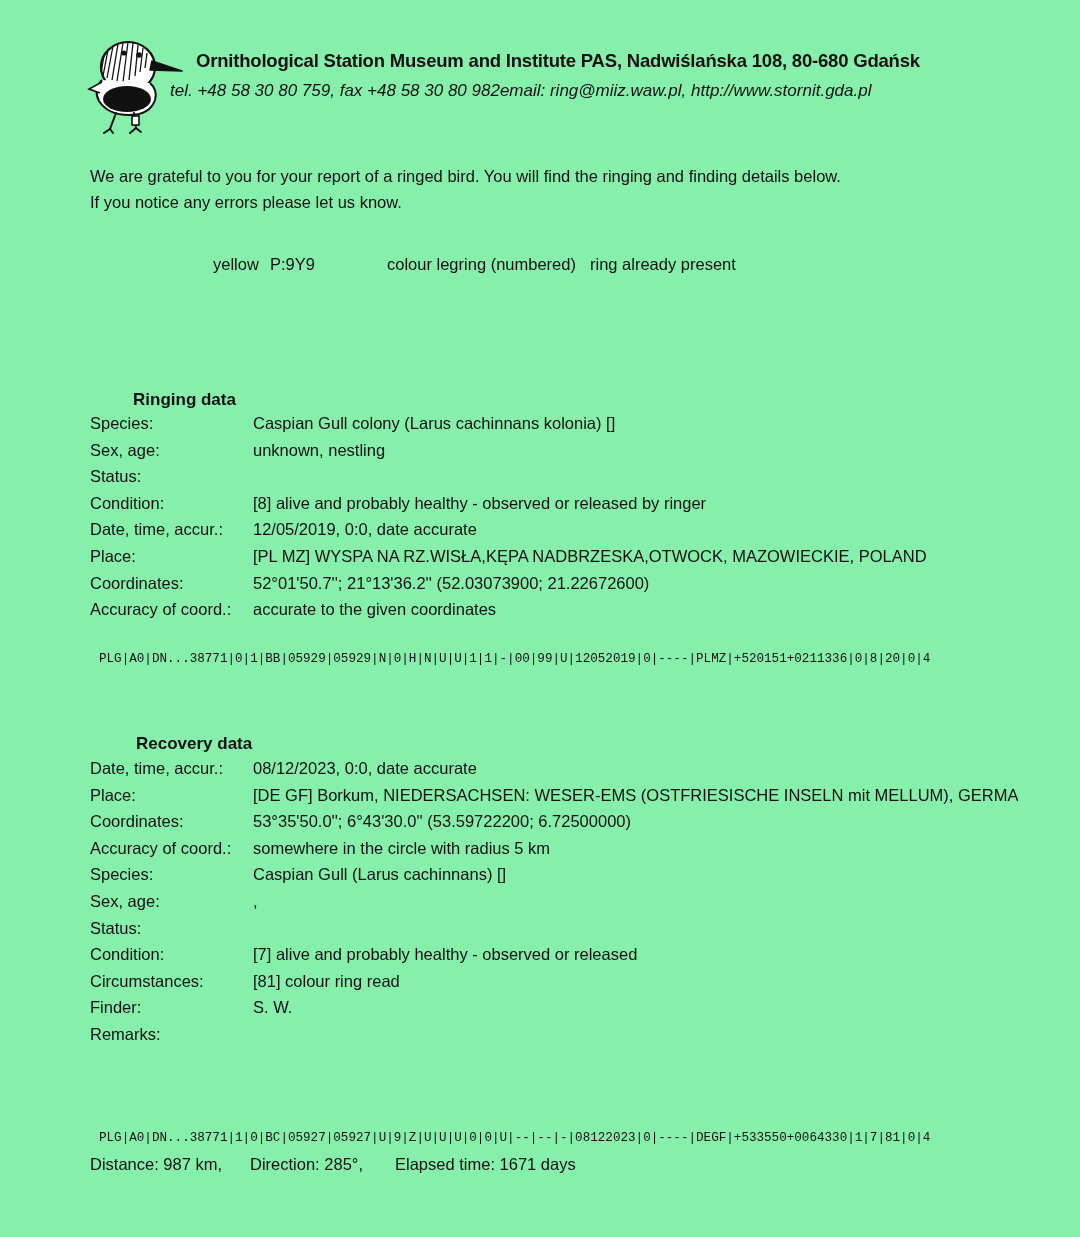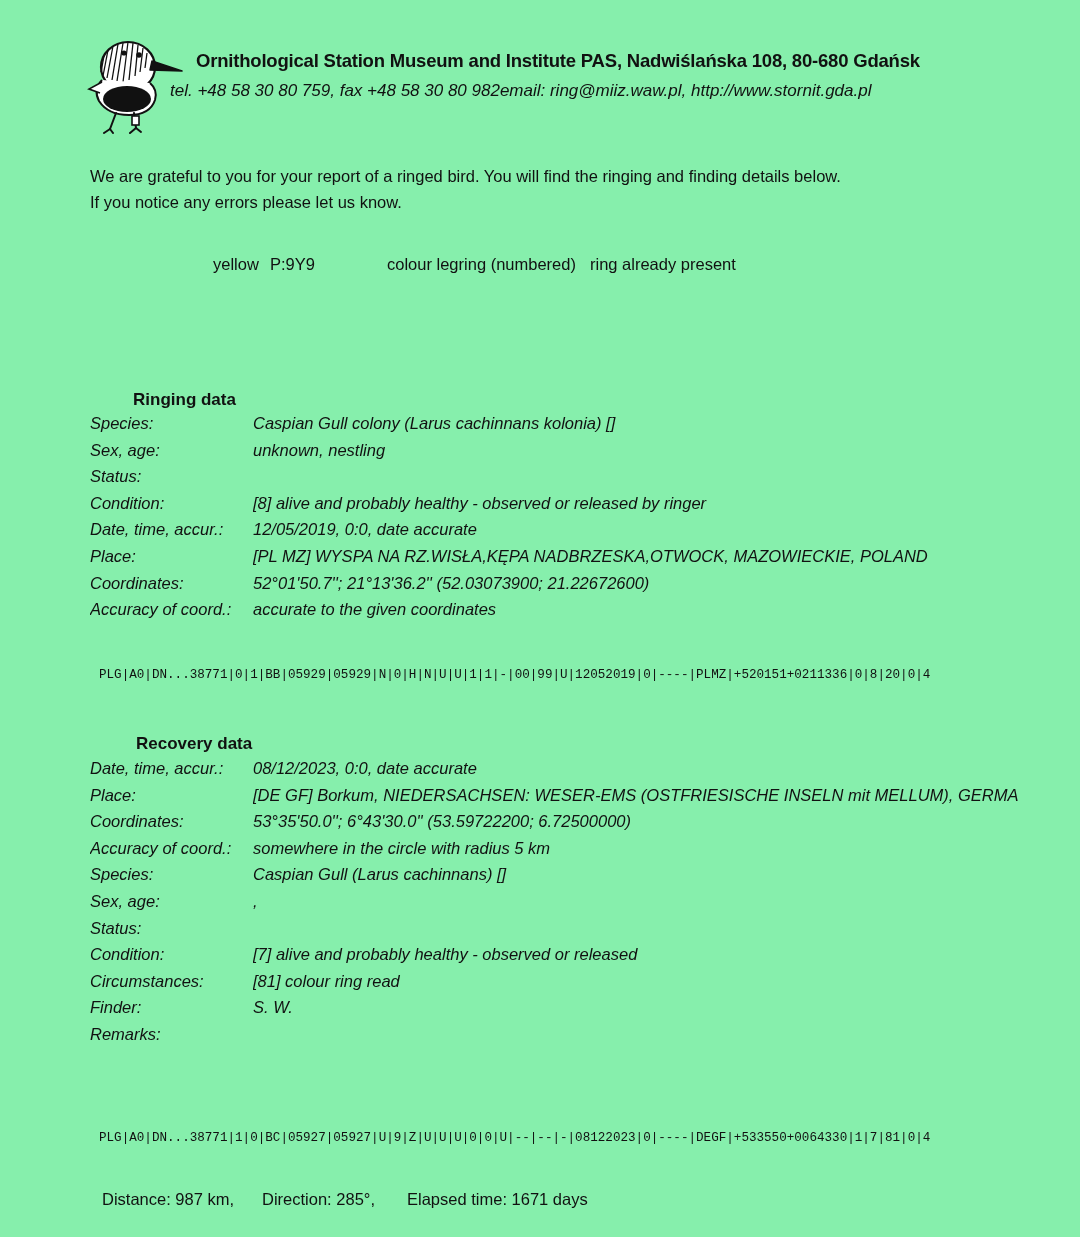--- a/index.html
+++ b/index.html
@@ -31,36 +31,36 @@
   .ring-line span { position:absolute; top:0; white-space:nowrap; }
   .ri-color  { left:193px; }
   .ri-code   { left:250px; }
   .ri-type   { left:367px; }
   .ri-status { left:570px; }
 
   .sec-heading { position:absolute; font-weight:bold; font-size:17px; line-height:25px; white-space:nowrap; }
   .ringing-heading  { left:133px; top:387px; }
   .recovery-heading { left:136px; top:731px; }
 
-  .rows { position:absolute; left:90px; width:928px; font-size:16.5px;font-style:italic; }
+  .rows { position:absolute; left:90px; width:928px; font-size:16.5px; }
   .rows-ringing  { top:410px; }
   .rows-recovery { top:755px; }
   .row { display:flex; height:26.6px; line-height:26.6px; white-space:nowrap; overflow:hidden; }
   .row .lbl { flex:0 0 163px; overflow:hidden; }
   .row .val { flex:1 1 auto; overflow:hidden; }
 
   .code {
     position:absolute; left:99px;
     font-family:"Liberation Mono","DejaVu Sans Mono",monospace;
     font-size:12.6px; line-height:16px; white-space:nowrap;
   }
-  .code-ringing  { top:651px;margin-top:16px; }
+  .code-ringing  { top:651px; }
   .code-recovery { top:1130px; }
 
-  .summary { position:absolute; top:1186px; left:0; width:995px; height:27px; font-size:16.5px; line-height:27px;margin-left:12px; }
+  .summary { position:absolute; top:1151px; left:0; width:995px; height:27px; font-size:16.5px; line-height:27px; }
   .summary span { position:absolute; top:0; white-space:nowrap; }
   .sm-distance  { left:90px; }
   .sm-direction { left:250px; }
   .sm-elapsed   { left:395px;text-align:right; }
 </style>
 </head>
 <body>
 
 <div class="page">
 

